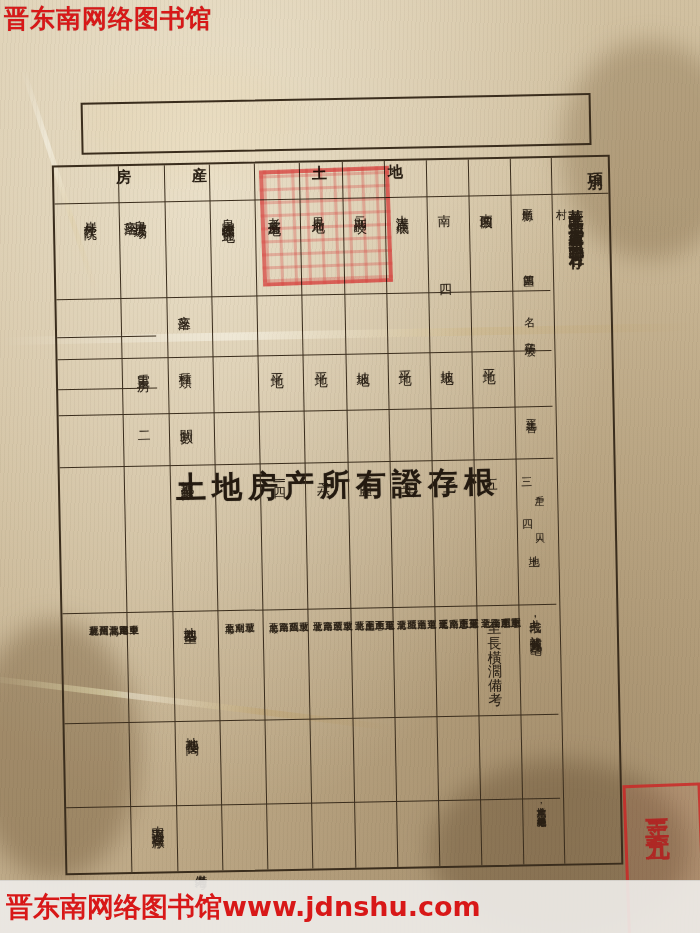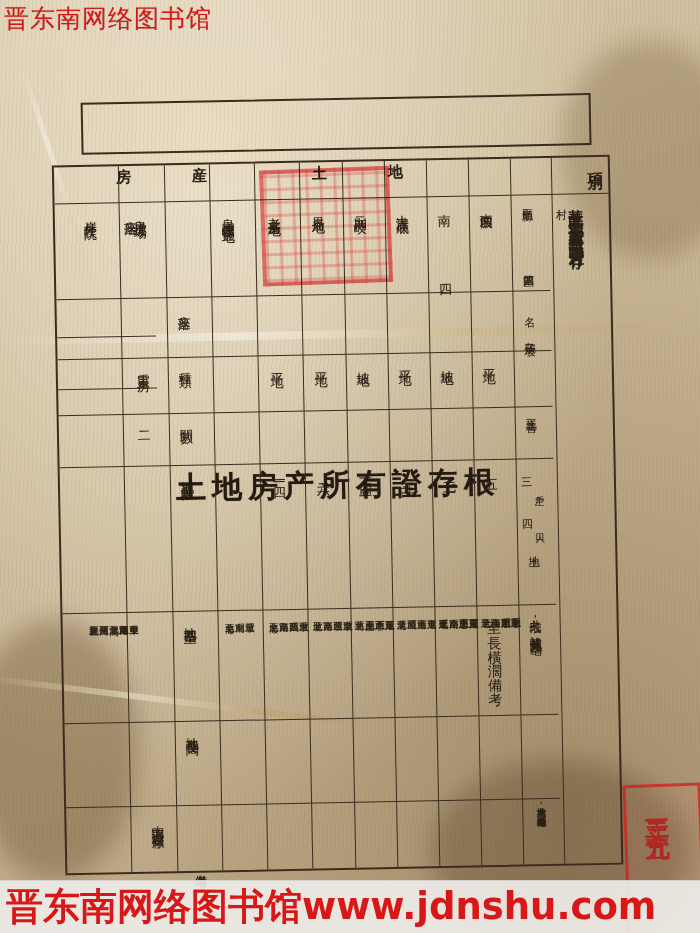--- a/index.html
+++ b/index.html
@@ -53,21 +53,21 @@
     position: absolute; left: 0; top: 0;
     width: 700px; height: 62px;
     display: flex; flex-direction: column;
     justify-content: flex-start;
     padding: 2px 0 0 4px;
     box-sizing: border-box;
     z-index: 40;
   }
   .wm-top .l1 {
     font-family: "DejaVu Sans", sans-serif;
-    font-weight: normal;
+    font-weight: bold;
     font-size: 25px;
     color: #d81818;
     letter-spacing: 1px;
     text-shadow: 0 0 1px rgba(0,0,0,.25);
   }
   .wm-top .l2 {
     font-family: "DejaVu Sans", sans-serif;
     font-weight: bold;
     font-size: 22px;
     color: #d81818;
@@ -78,21 +78,21 @@
     position: absolute; left: 0; bottom: 0;
     width: 700px; height: 52px;
     background: rgba(238,236,232,0.92);
     display: flex; align-items: center;
     z-index: 40;
     border-top: 1px solid rgba(0,0,0,.08);
   }
   .wm-bottom .txt {
     font-family: "DejaVu Sans", sans-serif;
     font-weight: bold;
-    font-size: 37px;
+    font-size: 27px;
     color: #d81818;
     padding-left: 6px;
     letter-spacing: 0px;
     white-space: nowrap;
   }
 
   
   .doc {
     position: absolute;
     left: 38px; top: 90px;

